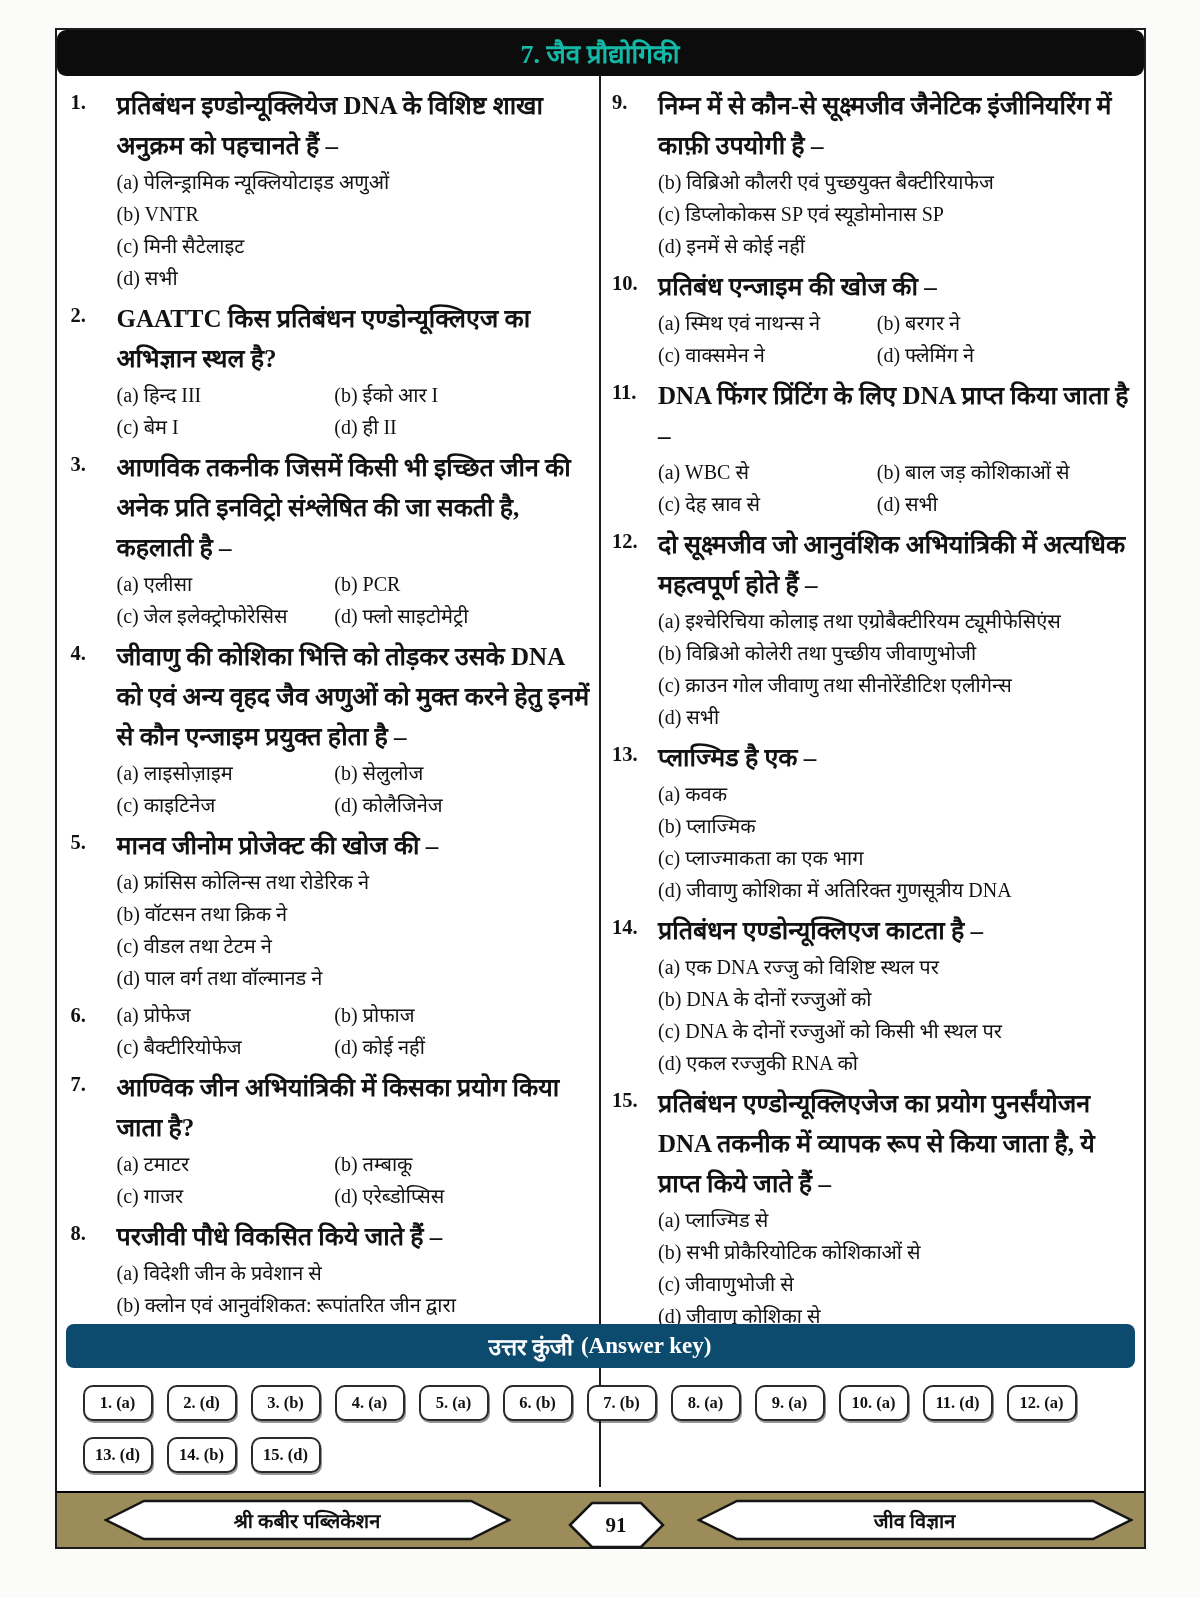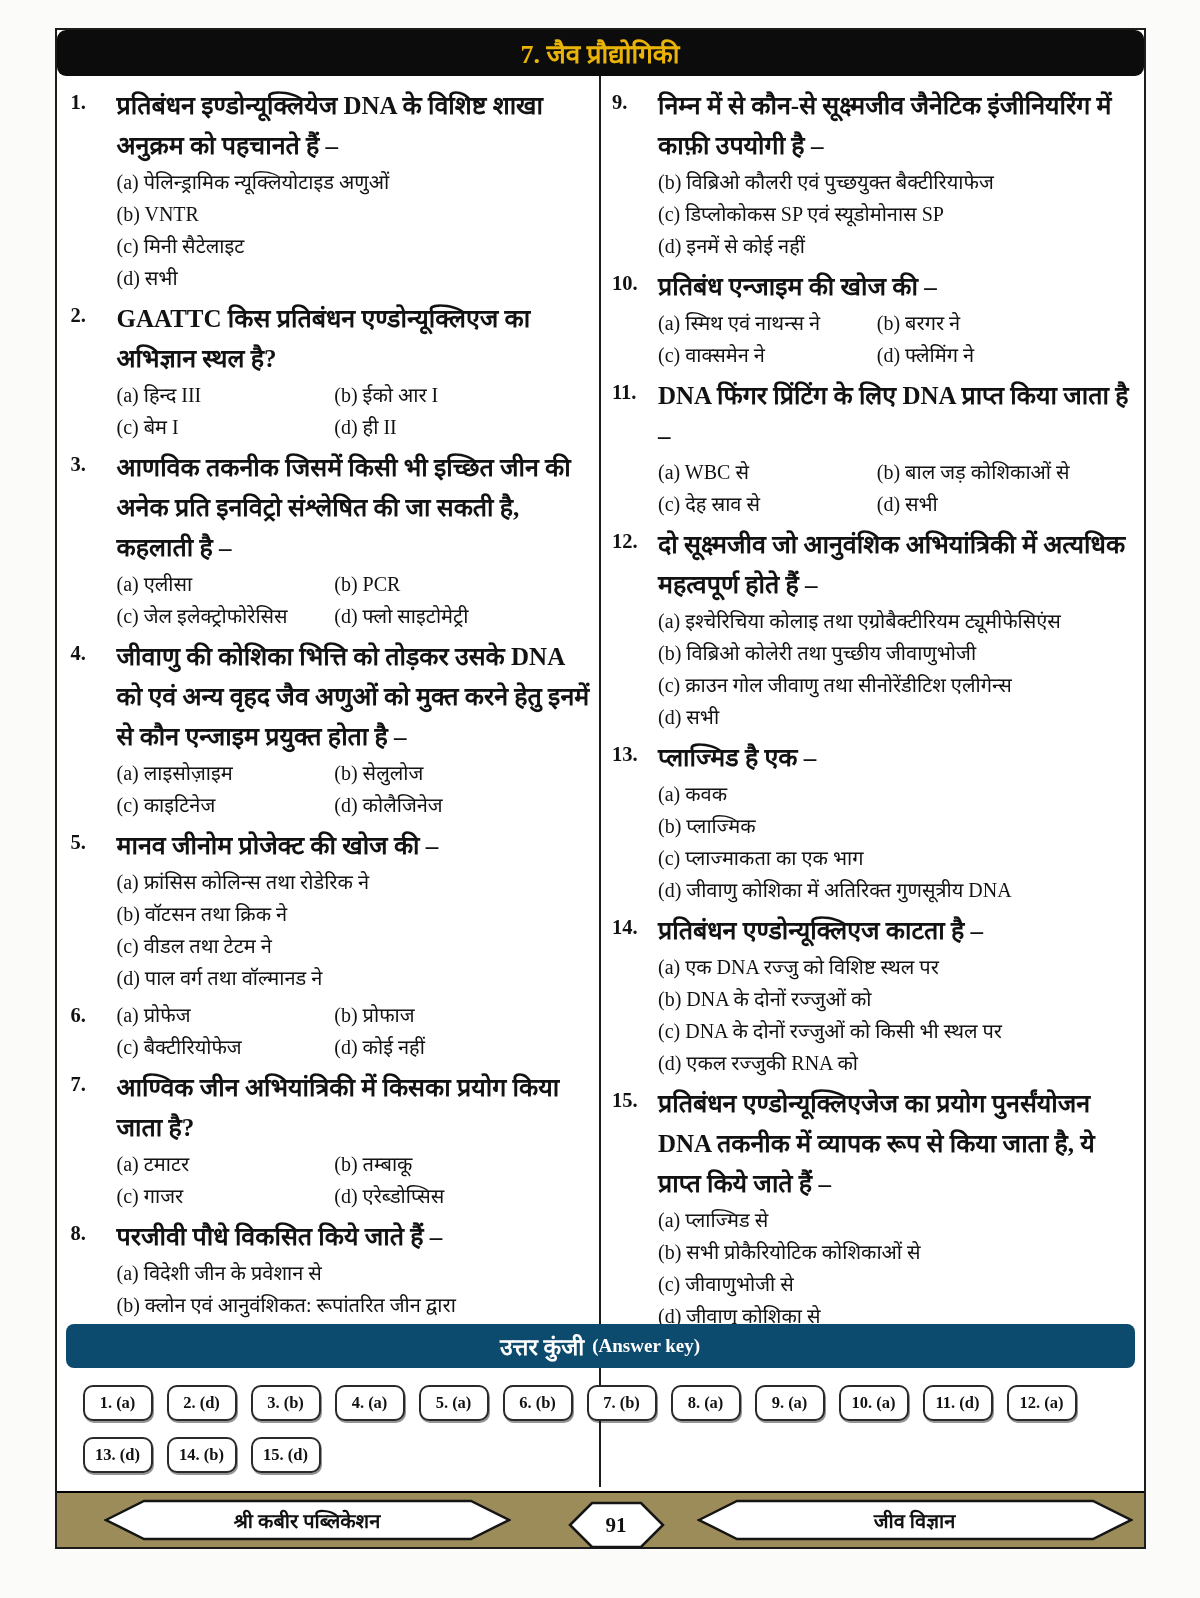--- a/index.html
+++ b/index.html
@@ -15,21 +15,21 @@
     width:1091px;
     margin:28px auto 0;
     background:#ffffff;
     border:2px solid #1c1c1c;
     position:relative;
   }
   .title-bar {
     height:46px;
     background:#0c0c0c;
     border-radius:9px;
-    color:#eab308;
+    color:#14b8a6;
     display:flex; align-items:center; justify-content:center;
     font-size:26px; font-weight:700;
   }
   .questions-wrap {
     display:flex;
     height:1248px;
     overflow:hidden;
     position:relative;
   }
   .divider {
@@ -53,21 +53,21 @@
   .answer-key-bar {
     margin:0 9px;
     height:44px;
     background:#0c4a6e;
     border-radius:8px;
     color:#ffffff;
     display:flex; align-items:center; justify-content:center; gap:8px;
     position:relative; z-index:1;
   }
   .ak-hi { font-size:23px; font-weight:700; }
-  .ak-en { font-size:19px; font-weight:700; }
+  .ak-en { font-size:23px; font-weight:700; }
   .chips {
     padding:17px 26px 18px;
     display:flex;
     flex-wrap:wrap;
     column-gap:14px;
     row-gap:16px;
     position:relative; z-index:1;
   }
   .chip {
     width:70px;

